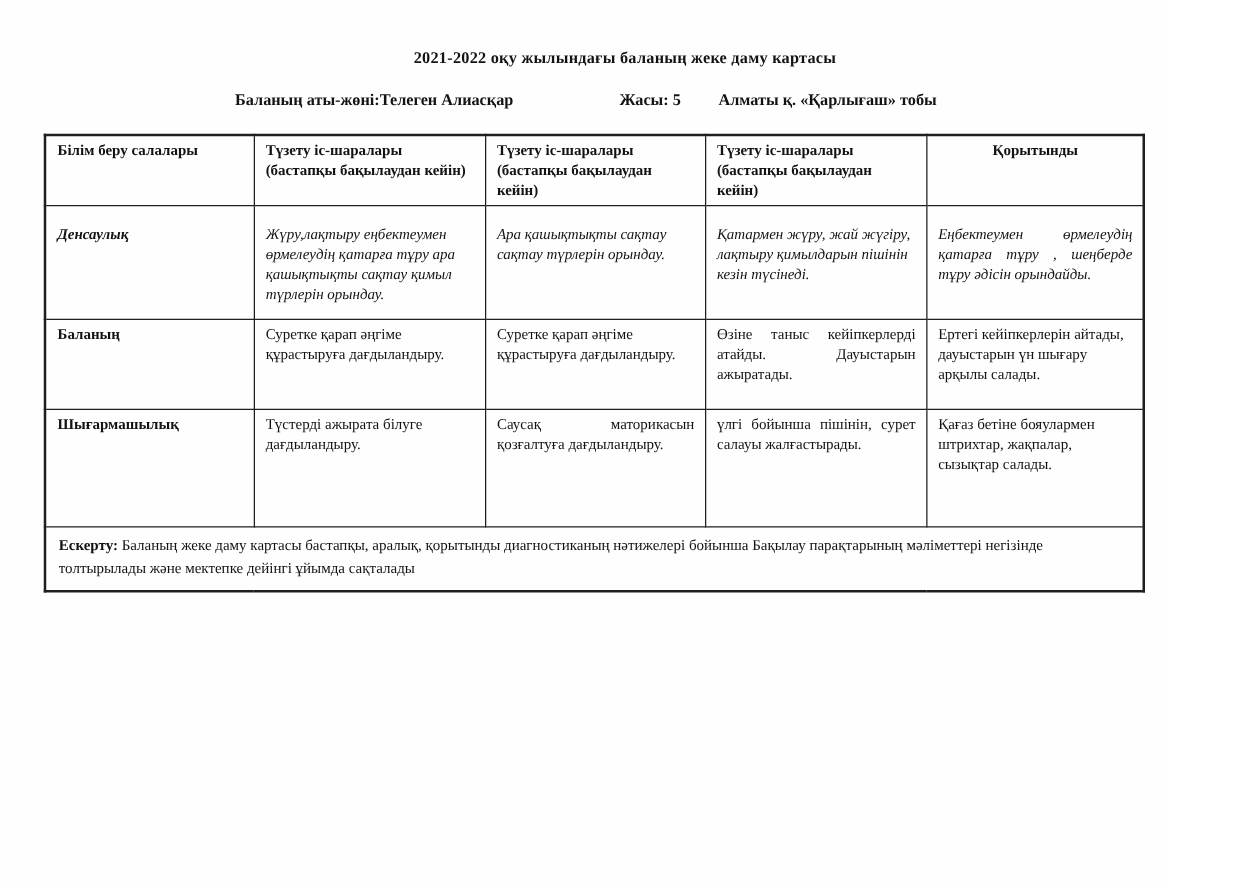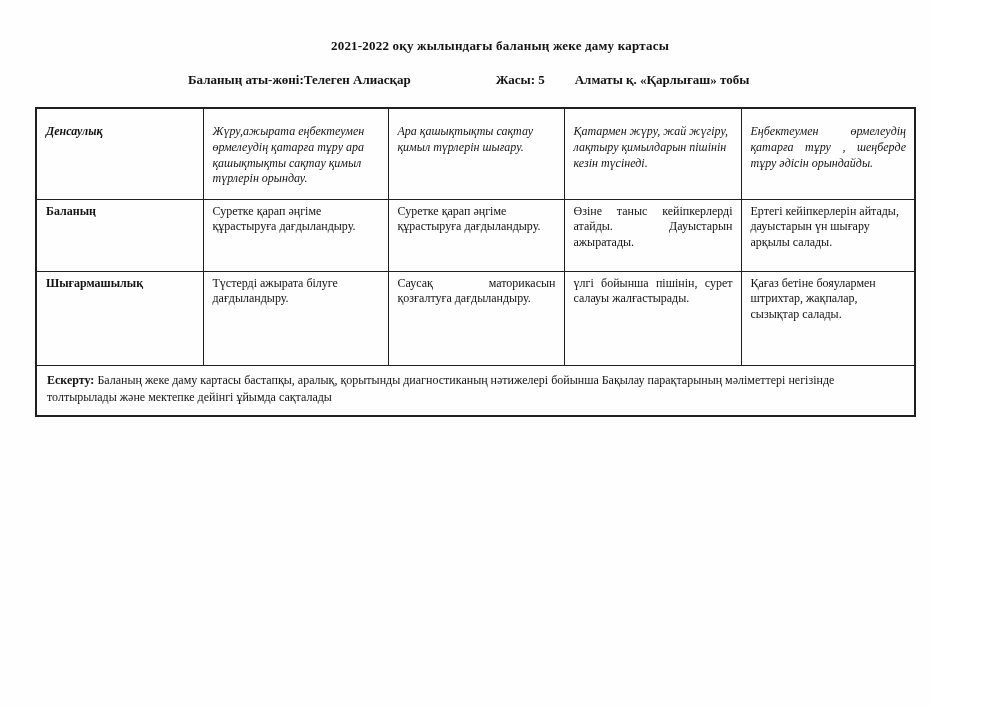--- a/index.html
+++ b/index.html
@@ -92,25 +92,35 @@
   <table class="dev-table">
     <colgroup>
       <col style="width:167px">
       <col style="width:185px">
       <col style="width:176px">
       <col style="width:177px">
       <col style="width:174px">
     </colgroup>
 
     <tbody>
+        <tr class="r-head">
+      <th>Білім беру салалары</th>
+      <th>Түзету іс-шаралары
+(бастапқы бақылаудан кейін)</th>
+      <th>Түзету іс-шаралары
+(бастапқы бақылаудан кейін)</th>
+      <th>Түзету іс-шаралары
+(бастапқы бақылаудан кейін)</th>
+      <th class="center">Қорытынды</th>
+    </tr>
 
     <tr class="r1">
       <td class="cat">Денсаулық</td>
-      <td>Жүру,ажырата еңбектеумен өрмелеудің қатарға тұру ара қашықтықты сақтау қимыл түрлерін орындау.</td>
-      <td>Ара қашықтықты сақтау қимыл түрлерін шығару.</td>
+      <td>Жүру,лақтыру еңбектеумен өрмелеудің қатарға тұру ара қашықтықты сақтау қимыл түрлерін орындау.</td>
+      <td>Ара қашықтықты сақтау сақтау түрлерін орындау.</td>
       <td>Қатармен жүру, жай жүгіру, лақтыру қимылдарын пішінін кезін түсінеді.</td>
       <td class="just">Еңбектеумен өрмелеудің қатарға тұру , шеңберде тұру әдісін орындайды.</td>
     </tr>
 
     <tr class="r2">
       <td class="cat">Баланың</td>
       <td>Суретке қарап әңгіме құрастыруға дағдыландыру.</td>
       <td>Суретке қарап әңгіме құрастыруға дағдыландыру.</td>
       <td class="just">Өзіне таныс кейіпкерлерді атайды. Дауыстарын ажыратады.</td>
       <td>Ертегі кейіпкерлерін айтады, дауыстарын үн шығару арқылы салады.</td>

